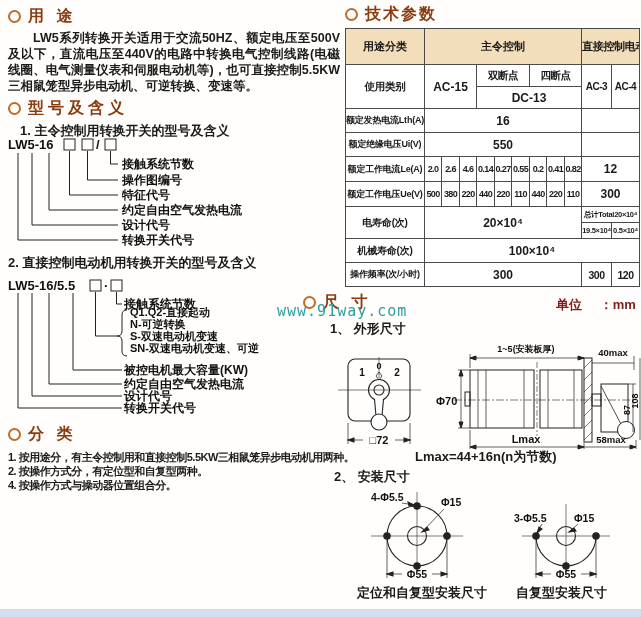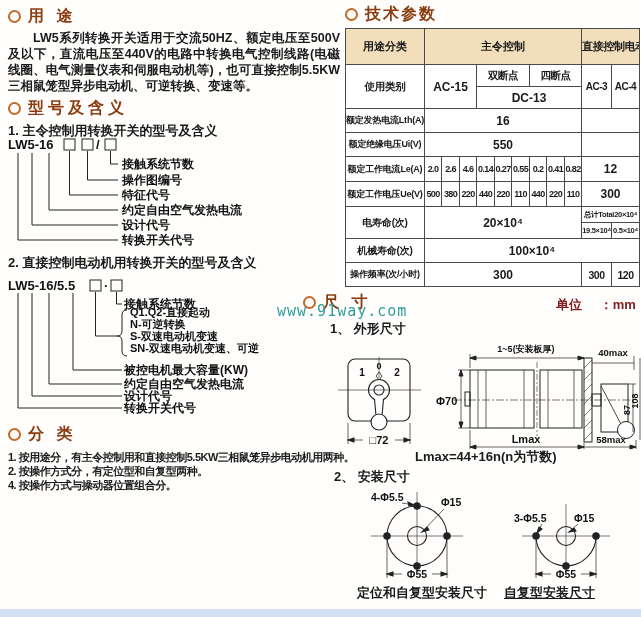--- a/index.html
+++ b/index.html
@@ -50,21 +50,21 @@
   <div class="abs sec-h" style="left:8px;top:6px;">
     <span class="ring"></span>
     <span class="sec-t">用 途</span>
   </div>
   <div class="abs body-txt" style="left:8px;top:30px;width:332px;">LW5系列转换开关适用于交流50HZ、额定电压至500V及以下，直流电压至440V的电路中转换电气控制线路(电磁线圈、电气测量仪表和伺服电动机等)，也可直接控制5.5KW三相鼠笼型异步电动机、可逆转换、变速等。</div>
 
   <div class="abs sec-h" style="left:8px;top:98px;">
     <span class="ring"></span>
     <span class="sec-t">型号及含义</span>
   </div>
-  <div class="abs sub-t" style="left:8px;top:122px;">1. 主令控制用转换开关的型号及含义</div>
+  <div class="abs sub-t" style="left:20px;top:122px;">1. 主令控制用转换开关的型号及含义</div>
 
   <svg style="left:8px;top:136px;" width="330" height="114" viewBox="0 0 330 114">
     <g stroke="#222" fill="none" stroke-width="1">
       <rect x="56" y="3" width="11" height="11"></rect>
       <rect x="74" y="3" width="11" height="11"></rect>
       <rect x="97" y="3" width="11" height="11"></rect>
       <path d="M102.5,15 V28 H110"></path>
       <path d="M79.5,15 V44 H110"></path>
       <path d="M61.5,15 V59 H110"></path>
       <path d="M41,17 V74 H110"></path>
@@ -350,16 +350,16 @@
       <line x1="83" y1="78" x2="98" y2="78" stroke-width="0.7"></line>
       <path d="M38,78 L44,76 V80 Z" fill="#222"></path>
       <path d="M98,78 L92,76 V80 Z" fill="#222"></path>
     </g>
     <text x="16" y="26" class="t105">3-Φ5.5</text>
     <text x="76" y="26" class="t105">Φ15</text>
     <text x="68" y="82" class="t105" text-anchor="middle">Φ55</text>
   </svg>
 
   <div class="abs cap" style="left:357px;top:584px;">定位和自复型安装尺寸</div>
-  <div class="abs cap" style="left:504px;top:584px;text-decoration:underline;">自复型安装尺寸</div>
+  <div class="abs cap" style="left:516px;top:584px;">自复型安装尺寸</div>
 
   <div class="abs footer-bar" style="left:0;top:609px;width:641px;height:8px;"></div>
 </div>
 
 </body></html>

